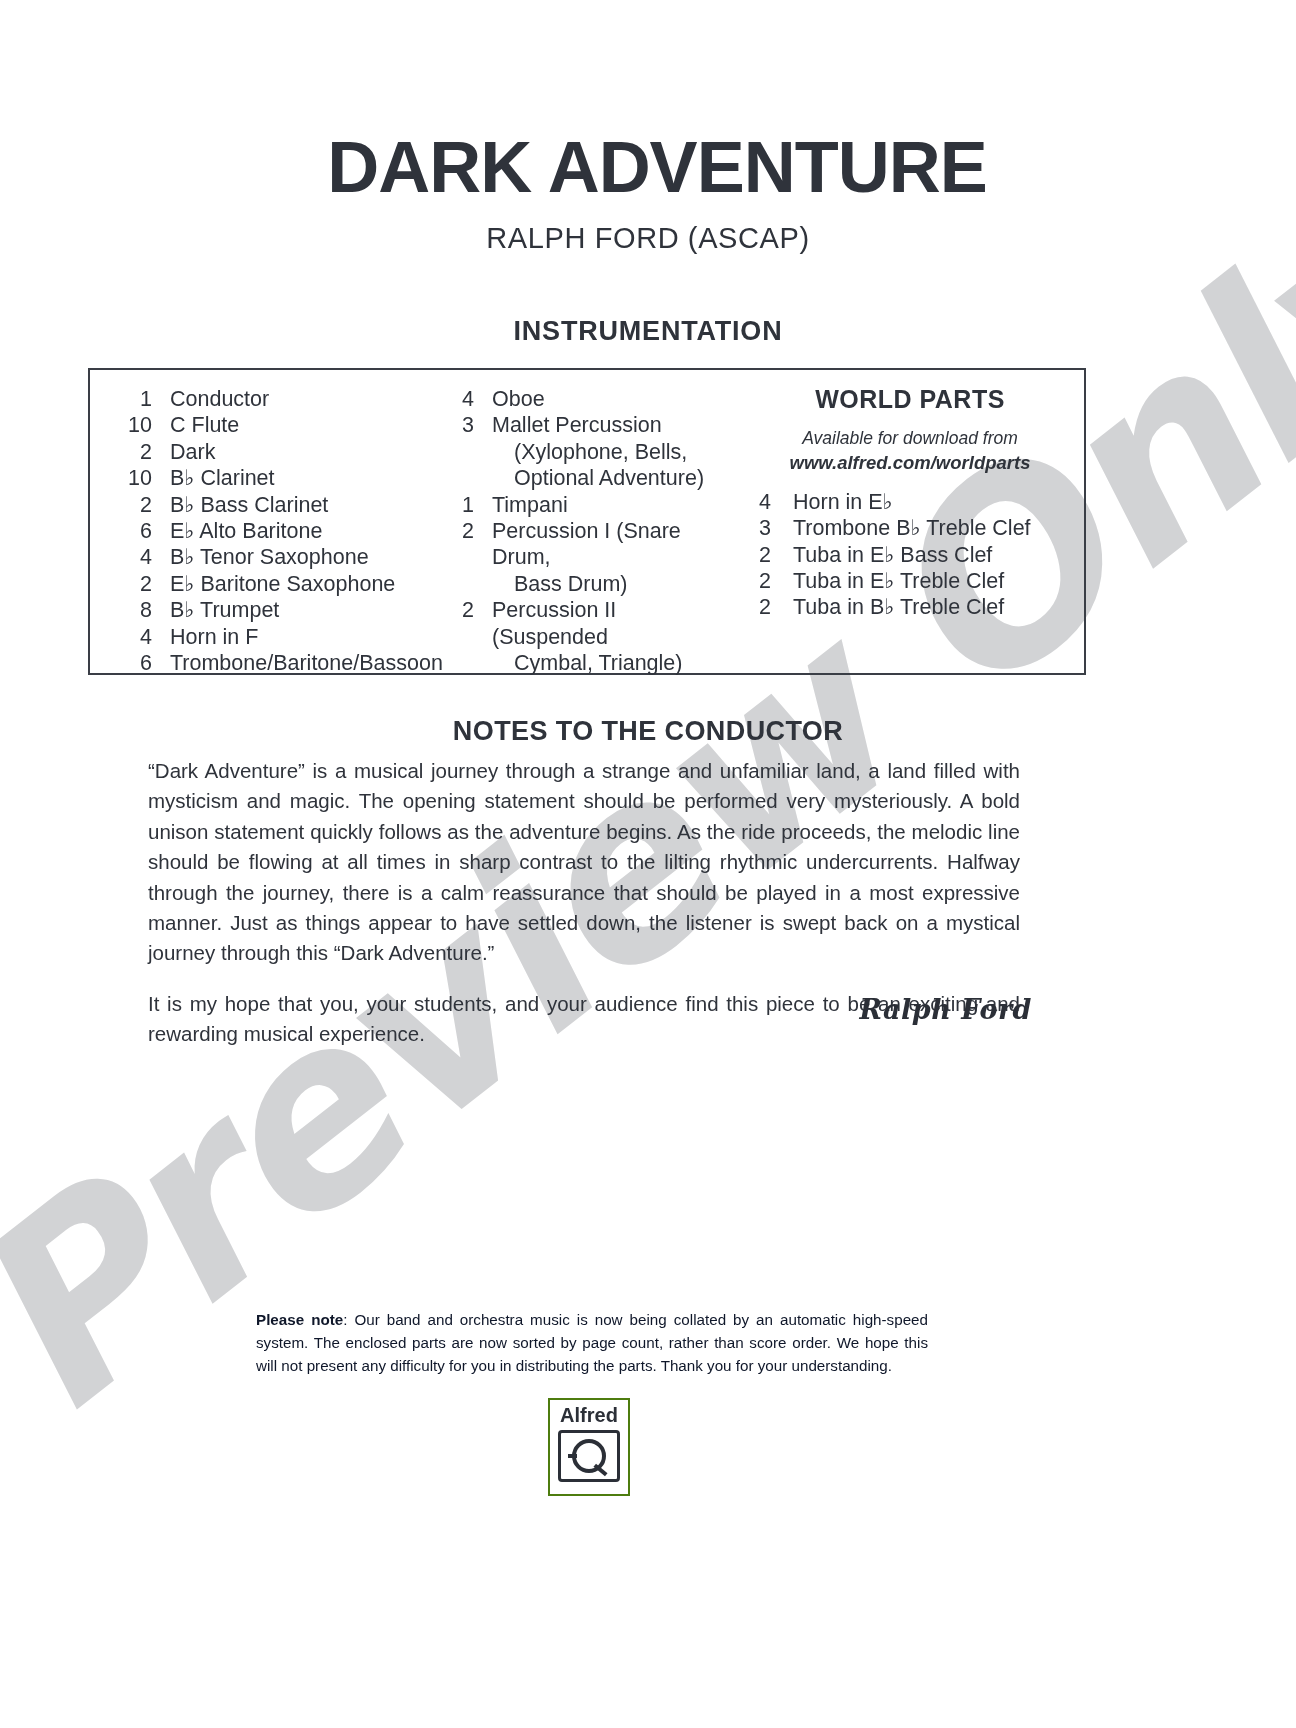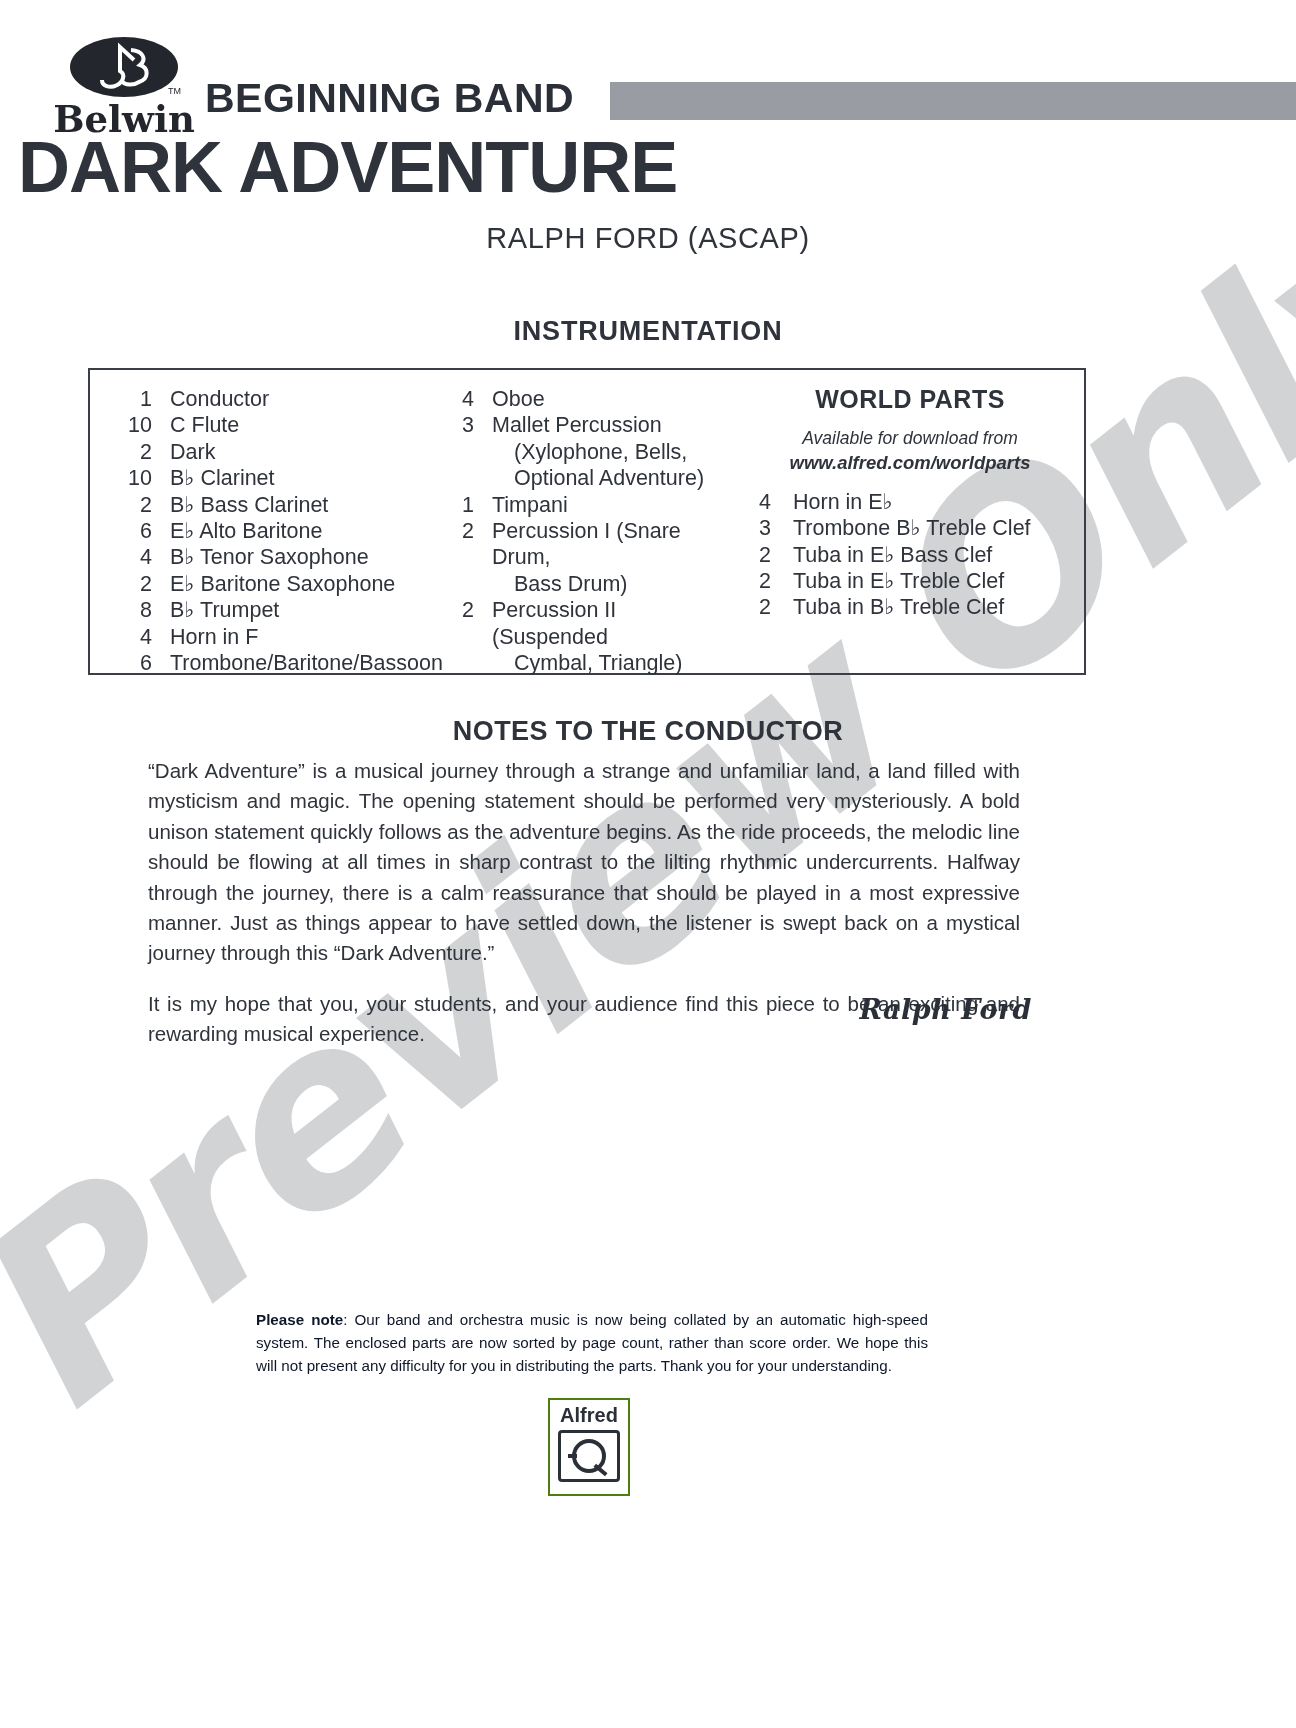--- a/index.html
+++ b/index.html
@@ -102,20 +102,21 @@
     right: 0px;
     height: 38px;
     background: #9a9ca3;
   }
 
   
   .song-title {
     position: absolute;
     left: 0; right: 0;
     top: 131px;
+    text-align: center;
     font-family: "Liberation Sans", sans-serif;
     font-weight: 700;
     font-size: 72px;
     letter-spacing: -1px;
     color: #2f333b;
     line-height: 1;
     padding-left: 18px;
   }
   .composer {
     position: absolute;
@@ -315,35 +316,20 @@
 </style>
 </head>
 <body>
 
 <div id="watermark">
   <div class="wm-text">Preview Only</div>
 </div>
 
 <div id="page">
 
-  <div class="header">
-    <div class="belwin-logo">
-      <div class="belwin-mark">
-        <svg width="110" height="62" viewBox="0 0 110 62" xmlns="http://www.w3.org/2000/svg">
-          <ellipse cx="55" cy="31" rx="54" ry="30" fill="#23262d"></ellipse>
-          <path d="M33 44 a11 8 -22 1 0 18 -9 l0 -24 l14 13" fill="none" stroke="#ffffff" stroke-width="4"></path>
-          <path d="M62 14 c12 1 16 9 9 15 c9 3 9 14 -1 17 c-6 4 -14 3 -18 -1" fill="none" stroke="#ffffff" stroke-width="4"></path>
-        </svg>
-        <span class="belwin-tm">TM</span>
-      </div>
-      <div class="belwin-word">Belwin</div>
-    </div>
-    <div class="beginning-band">BEGINNING BAND</div>
-    <div class="header-bar"></div>
-  </div>
 
   <div class="song-title">DARK ADVENTURE</div>
   <div class="composer">RALPH FORD (ASCAP)</div>
   <div class="instrumentation-heading">INSTRUMENTATION</div>
 
   <div class="instr-box">
 
     <div class="instr-col col-a">
       <div class="irow">
         <span class="qty">1</span>

